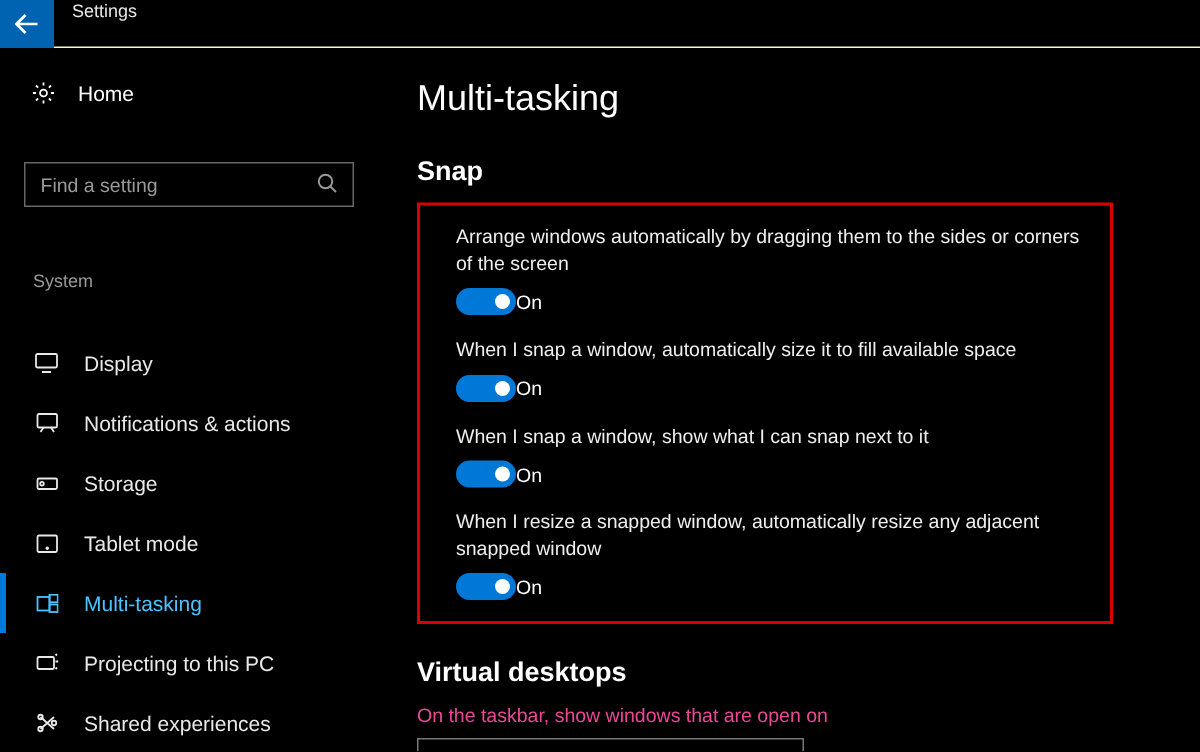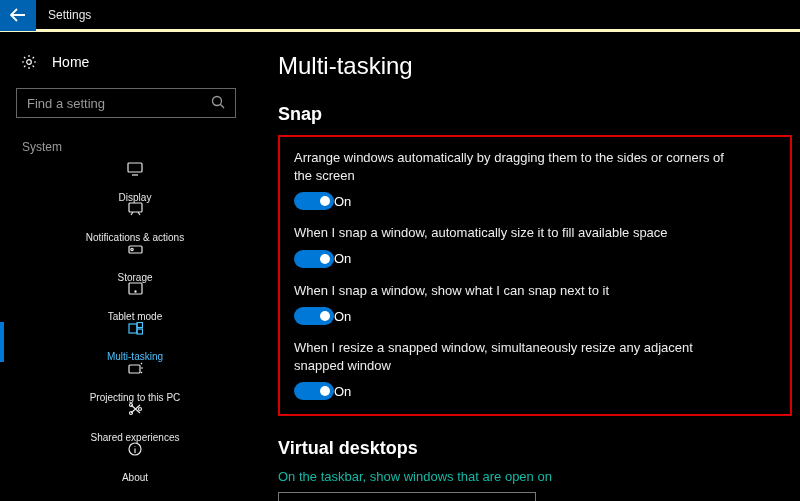--- a/index.html
+++ b/index.html
@@ -9,22 +9,22 @@
       background: #000;
       color: #fff;
       font-family: "Segoe UI", Arial, sans-serif;
       font-size: 13px;
       overflow: hidden;
       position: relative;
     }
     .titlebar {
       height: 32px;
       display: flex;
-      align-items: center;
-      border-bottom: 3px solid #fef9c3;
+      align-items: flex-start;
+      border-bottom: 1px solid #fef9c3;
     }
     .back-btn {
       width: 36px;
       height: 32px;
       background: #0063b1;
       display: flex;
       align-items: center;
       justify-content: center;
       color: #fff;
     }
@@ -35,20 +35,21 @@
     }
     .main {
       display: flex;
       height: calc(100% - 32px);
     }
     .sidebar {
       width: 252px;
       padding: 16px 4px 0 16px;
       display: flex;
       flex-direction: column;
+      gap: 20px;
     }
     .home-row {
       display: flex;
       align-items: center;
       gap: 14px;
       padding: 6px 4px 12px 4px;
       font-size: 14px;
     }
     .search-box {
       margin: 6px 12px 16px 0;
@@ -66,25 +67,24 @@
       font-size: 12px;
       margin: 6px 0 8px 6px;
     }
     .nav-list { list-style: none; }
     .nav-item {
       display: flex;
       align-items: center;
       gap: 16px;
       height: 40px;
       padding-left: 6px;
-      font-size: 10px;
+      font-size: 14px;
       color: #e8e8e8;
       cursor: pointer;
       position: relative;
-      flex-direction: column;
     }
     .nav-item.active {
       color: #4cc2ff;
     }
     .nav-item.active::before {
       content: "";
       position: absolute;
       left: -16px;
       top: 0;
       bottom: 0;
@@ -107,23 +107,23 @@
       font-size: 24px;
       margin-bottom: 24px;
     }
     h2.section-title {
       font-weight: 700;
       font-size: 18px;
       margin-bottom: 10px;
     }
     .highlight-box {
       border: 2px solid #d80000;
-      padding: 12px 14px 14px 14px;
+      padding: 12px 14px 14px 24px;
       margin-bottom: 22px;
-      width: 514px;
+      width: 464px;
     }
     .setting-row {
       margin-bottom: 14px;
     }
     .setting-row:last-child { margin-bottom: 0; }
     .setting-desc {
       font-size: 13px;
       line-height: 1.35;
       margin-bottom: 8px;
       color: #eee;
@@ -147,21 +147,21 @@
       height: 10px;
       background: #fff;
       border-radius: 50%;
       right: 4px;
       top: 4px;
     }
     .toggle-label { font-size: 13px; }
     .vd-desc {
       font-size: 13px;
       margin: 10px 0 8px 0;
-      color: #14b8a6;
+      color: #ec4899;
     }
     .dropdown {
       width: 258px;
       height: 30px;
       border: 1px solid #777;
       display: flex;
       align-items: center;
       justify-content: space-between;
       padding: 0 10px;
       font-size: 13px;
@@ -306,21 +306,21 @@
         </div>
       </div>
       <div class="setting-row">
         <div class="setting-desc">When I snap a window, show what I can snap next to it</div>
         <div class="toggle-row">
           <div class="toggle"></div>
           <span class="toggle-label">On</span>
         </div>
       </div>
       <div class="setting-row">
-        <div class="setting-desc">When I resize a snapped window, simultaneously resize any adjacent snapped window</div>
+        <div class="setting-desc">When I resize a snapped window, automatically resize any adjacent snapped window</div>
         <div class="toggle-row">
           <div class="toggle"></div>
           <span class="toggle-label">On</span>
         </div>
       </div>
     </div>
 
     <h2 class="section-title">Virtual desktops</h2>
     <div class="vd-desc">On the taskbar, show windows that are open on</div>
     <div class="dropdown">

